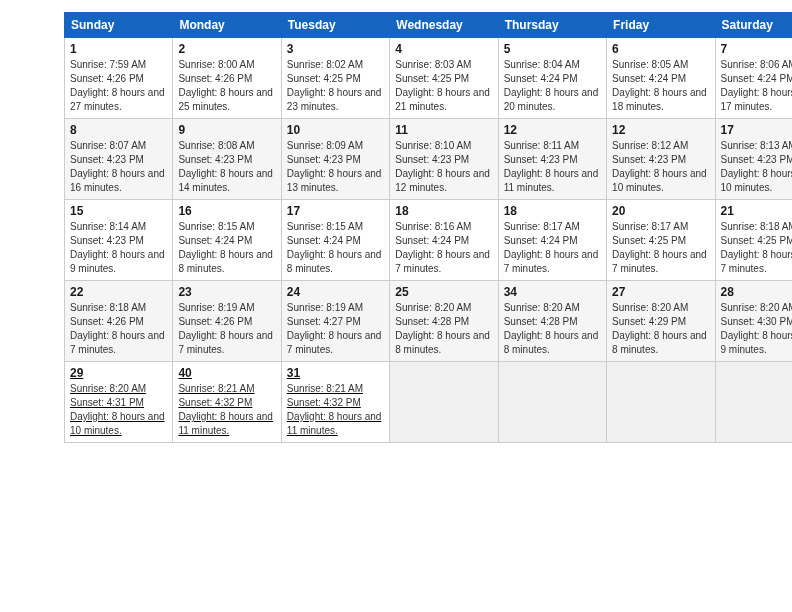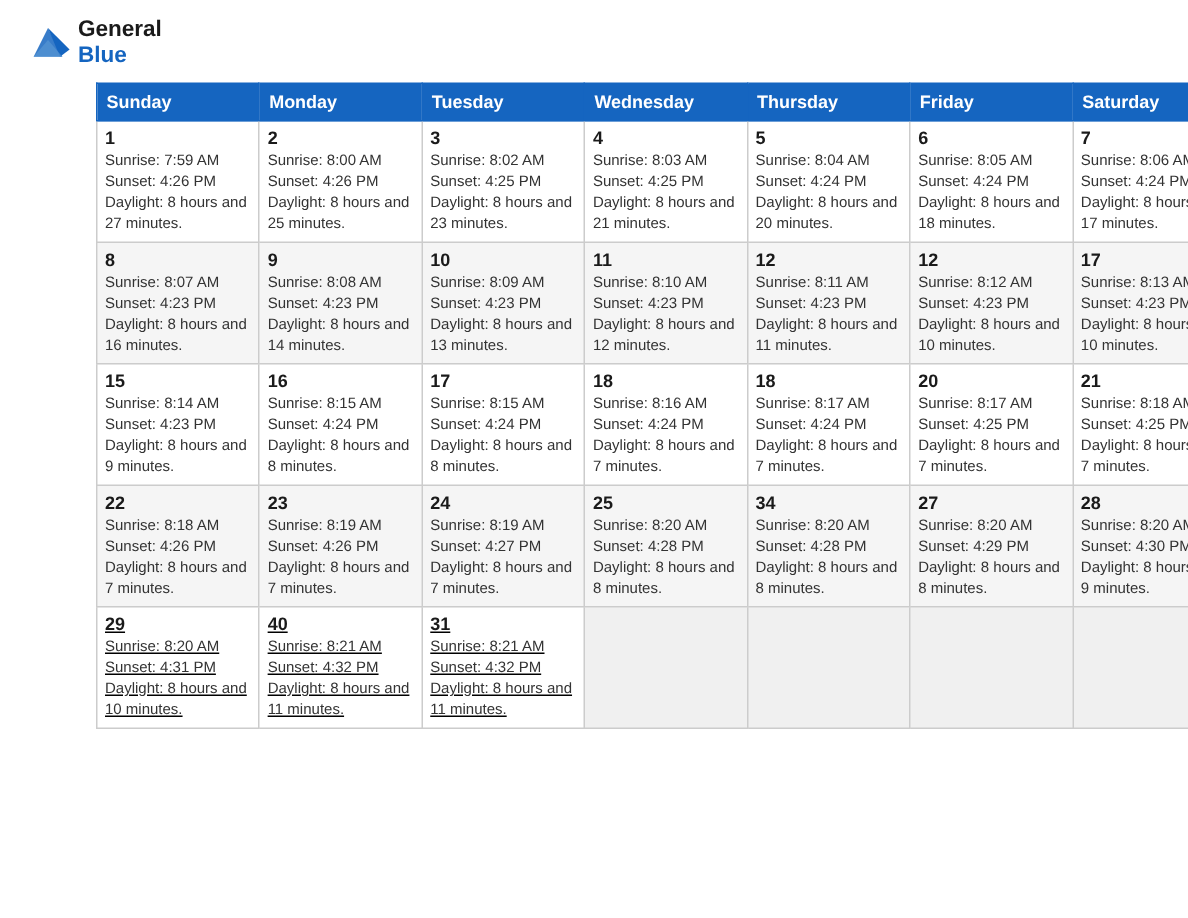--- a/index.html
+++ b/index.html
@@ -94,37 +94,20 @@
     }
     .last-row td {
       height: 70px;
       text-decoration: underline;
     }
   </style>
 </head>
 <body>
 
 <div class="page">
-  <div class="header">
-    <div class="logo">
-      <svg class="logo-icon" viewBox="0 0 40 34" xmlns="http://www.w3.org/2000/svg">
-        <polygon points="8,28 20,4 32,28" fill="#1565c0" opacity="0.85"></polygon>
-        <polygon points="20,4 38,22 30,28" fill="#1565c0"></polygon>
-        <polygon points="8,28 20,14 32,28" fill="#5c9bd6" opacity="0.6"></polygon>
-      </svg>
-      <div>
-        <div class="logo-text" style="color:#1a1a1a;">General</div>
-        <div class="logo-text logo-blue">Blue</div>
-      </div>
-    </div>
-    <div class="title-block">
-      <div class="month-title"></div>
-      <div class="location"></div>
-    </div>
-  </div>
 
   <table class="calendar">
     <thead>
       <tr>
         <th>Sunday</th>
         <th>Monday</th>
         <th>Tuesday</th>
         <th>Wednesday</th>
         <th>Thursday</th>
         <th>Friday</th>

